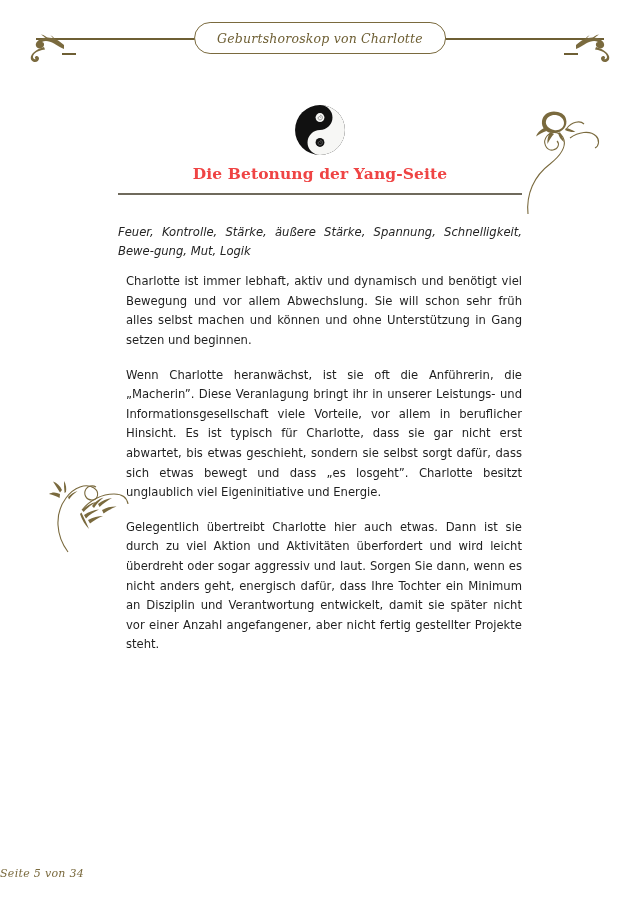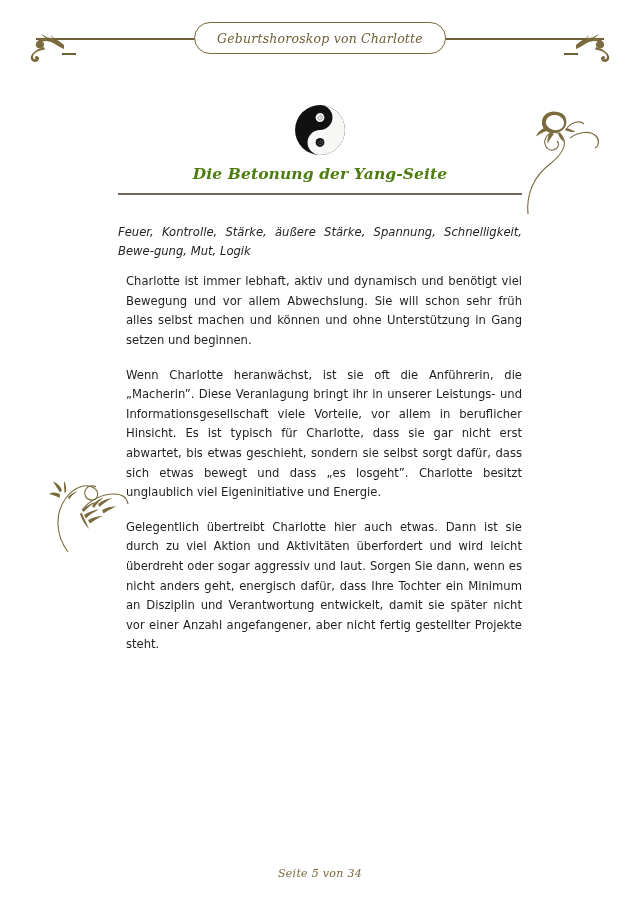--- a/index.html
+++ b/index.html
@@ -109,24 +109,23 @@
   }
   .yinyang {
     width: 52px;
     height: 52px;
     display: block;
   }
 
   .section-title {
     text-align: center;
     font-family: "DejaVu Serif", serif;
-    font-style: italic;
     font-weight: bold;
     font-size: 15.5px;
-    color: #4d7c0f;
+    color: #ef4444;
     margin: 8px 0 0 0;
     letter-spacing: 0.1px;
   }
   .title-rule {
     margin-top: 10px;
     width: 404px;
     height: 1.6px;
     background: #6f6a5c;
   }
 
@@ -152,21 +151,21 @@
     margin-left: 8px;
   }
   .para:first-of-type { margin-top: 0; }
 
   
   .footer {
     position: absolute;
     left: 0;
     top: 862px;
     width: 640px;
-    text-align: center;
+    text-align: left;
   }
   .footer-text {
     font-family: "DejaVu Serif", serif;
     font-style: italic;
     font-size: 11px;
     color: #7a6a3e;
     letter-spacing: 0.3px;
   }
 </style>
 </head>

